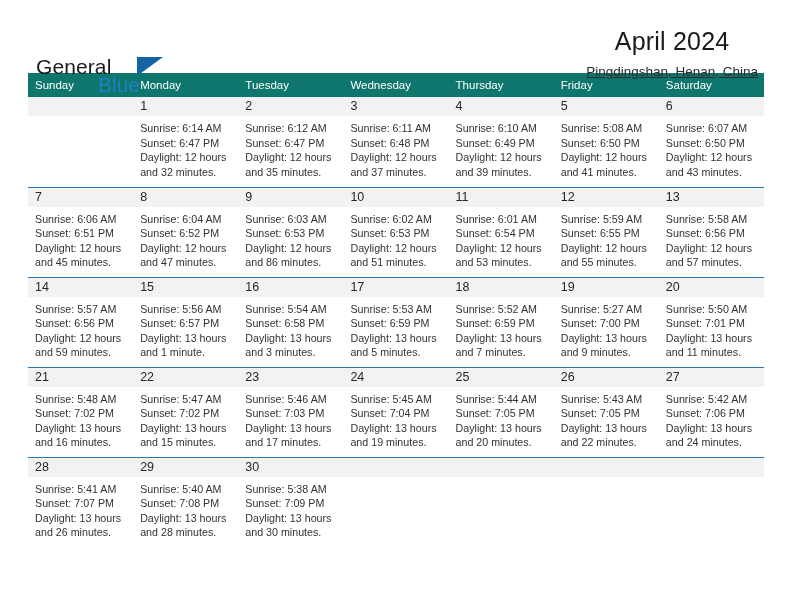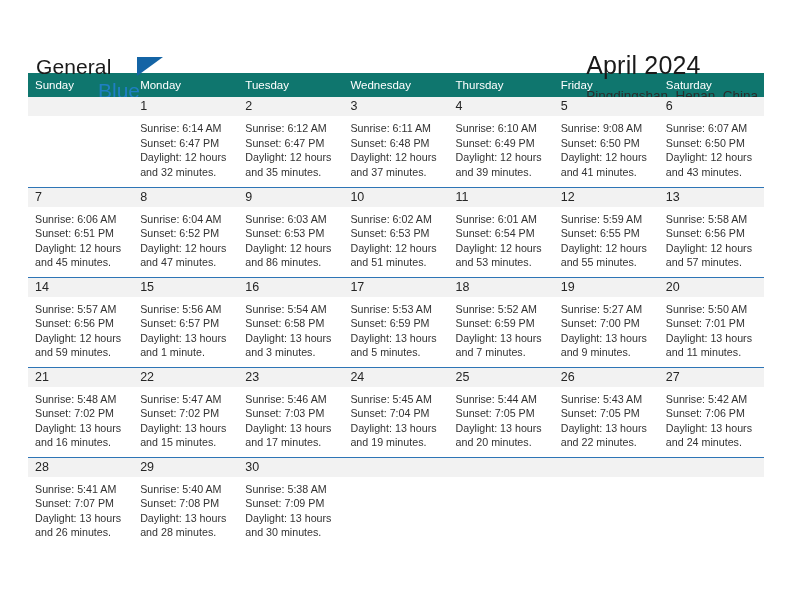--- a/index.html
+++ b/index.html
@@ -40,42 +40,41 @@
     left: 0;
     top: 0;
     font-size: 21px;
     letter-spacing: .1px;
     color: #1a1a1a;
     line-height: 22px;
   }
   .brand-blue {
     position: absolute;
     left: 62px;
-    top: 24px;
+    top: 18px;
     font-size: 21px;
     color: #1f7fc4;
     line-height: 22px;
     text-align: right;
   }
   .brand-tri {
     position: absolute;
     left: 101px;
     top: 1px;
     width: 0;
     height: 0;
     border-left: 26px solid #1464a5;
     border-bottom: 19px solid transparent;
   }
 
   .title-wrap {
     position: absolute;
     right: 6px;
     top: 26px;
-    text-align: left;
-    margin-top: 24px;
+    text-align: center;
   }
   .cal-title {
     font-size: 25px;
     font-weight: normal;
     color: #1a1a1a;
     line-height: 30px;
     letter-spacing: .2px;
   }
   .cal-subtitle {
     font-size: 13.5px;
@@ -214,21 +213,21 @@
           <div class="daybody">
             <div>Sunrise: 6:10 AM</div>
             <div>Sunset: 6:49 PM</div>
             <div>Daylight: 12 hours</div>
             <div class="daylight-line2">and 39 minutes.</div>
           </div>
         </td>
         <td class="daycell">
           <div class="daynum-band">5</div>
           <div class="daybody">
-            <div>Sunrise: 9:08 AM</div>
+            <div>Sunrise: 5:08 AM</div>
             <div>Sunset: 6:50 PM</div>
             <div>Daylight: 12 hours</div>
             <div class="daylight-line2">and 41 minutes.</div>
           </div>
         </td>
         <td class="daycell">
           <div class="daynum-band">6</div>
           <div class="daybody">
             <div>Sunrise: 6:07 AM</div>
             <div>Sunset: 6:50 PM</div>

